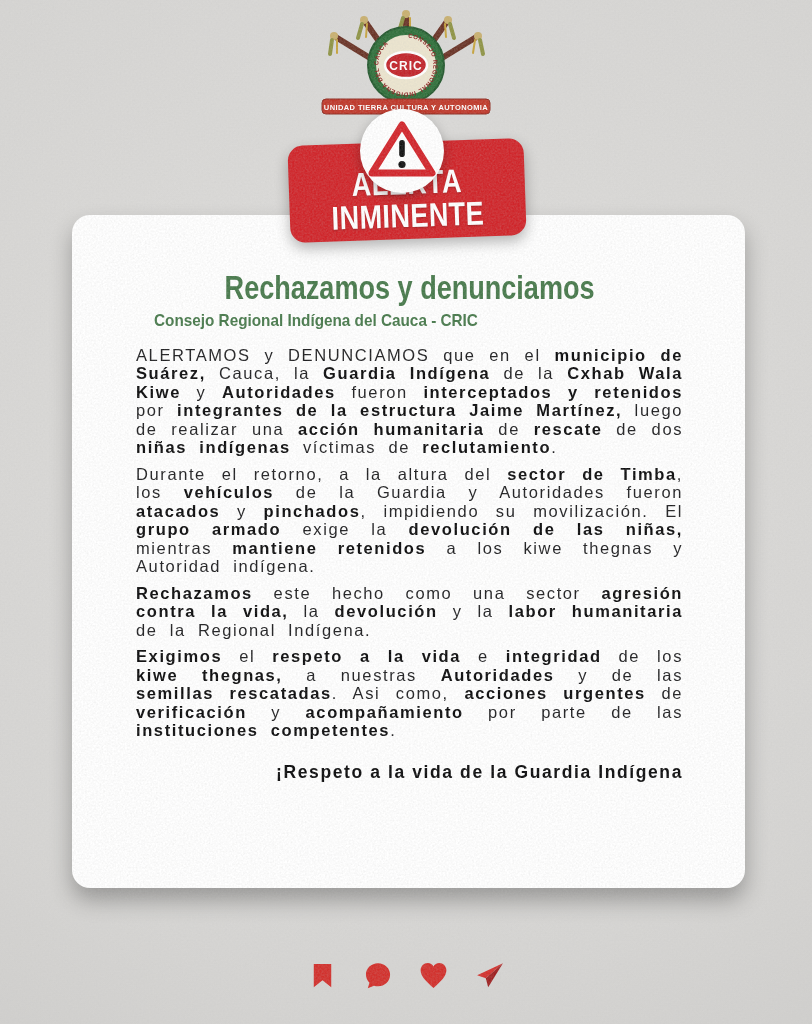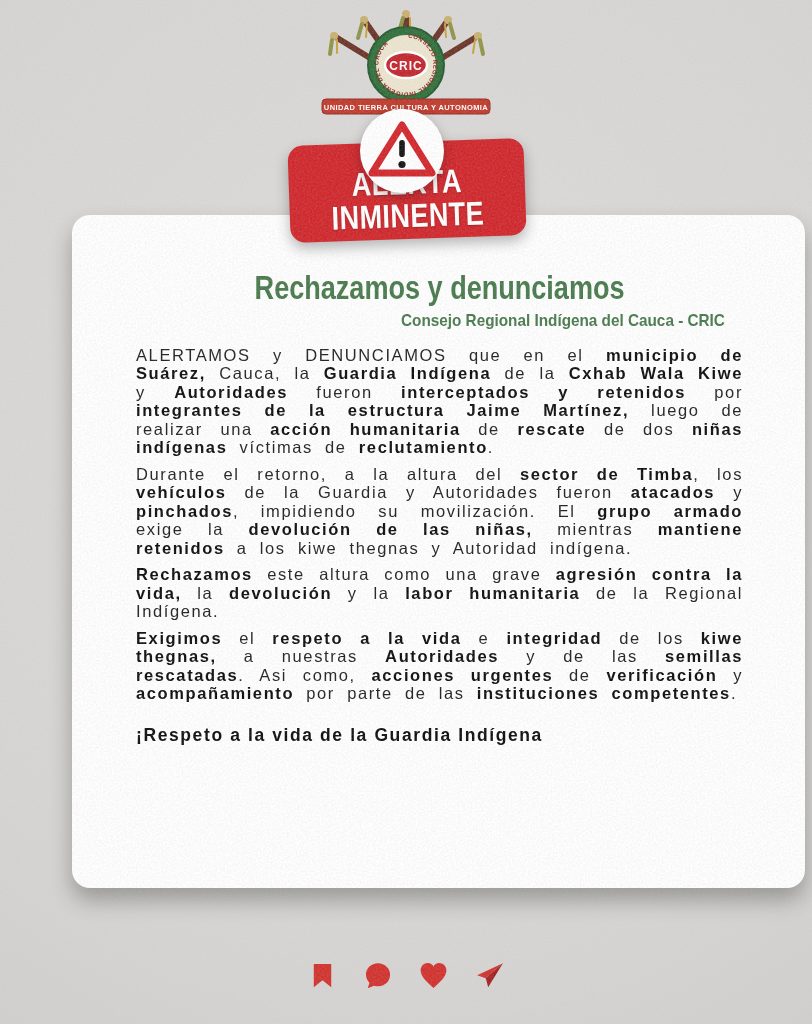--- a/index.html
+++ b/index.html
@@ -36,45 +36,45 @@
   }
   .alert-text {
     color:#ffffff; font-weight:700; font-size:33px; line-height:.98;
     text-align:center; letter-spacing:.5px;
     display:inline-block; transform:scaleX(.82); transform-origin:center;
     text-shadow:0 1px 2px rgba(0,0,0,.25);
   }
 
   
   .card {
-    position:absolute; left:72px; top:215px; width:733px; height:673px; z-index:10;
+    position:absolute; left:72px; top:215px; width:673px; height:673px; z-index:10;
     background:#ffffff; border-radius:18px;
     box-shadow:0 12px 22px rgba(0,0,0,.3);
     padding:56px 62px 0 64px;
   }
   .card-title {
     text-align:center; color:#47794b; font-weight:700; font-size:33px; line-height:1.05;
     white-space:nowrap;
   }
   .card-title > span, .card-sub > span { display:inline-block; transform:scaleX(.82); transform-origin:center; }
   .card-sub {
-    text-align:right; color:#47794b; font-weight:700; font-size:17px; line-height:1.25;
+    text-align:left; color:#47794b; font-weight:700; font-size:17px; line-height:1.25;
     margin-top:4px; white-space:nowrap;
   }
   .card-sub > span { transform:scaleX(.9); }
 
   .para {
     margin-top:8px; color:#1e1e20; font-size:16.5px; line-height:18.5px;
     letter-spacing:1.6px; word-spacing:6px; text-align:justify;
   }
   .para:first-of-type { margin-top:15px; }
   .para .b { font-weight:700; color:#0b0b0c; }
 
   .closing {
-    margin-top:21px; text-align:left; color:#0b0b0c; font-weight:700;
+    margin-top:21px; text-align:right; color:#0b0b0c; font-weight:700;
     font-size:17.5px; line-height:22px; letter-spacing:1.6px;
   }
 
   
   .footer-icons {
     position:absolute; left:0; right:0; bottom:32px; z-index:10;
     display:flex; justify-content:center; align-items:center; gap:23px;
   }
   .footer-icons svg { display:block; }
 </style>
@@ -156,21 +156,21 @@
   <div class="card">
     <div class="card-title">
       <span>Rechazamos y denunciamos</span>
     </div>
     <div class="card-sub">
       <span>Consejo Regional Indígena del Cauca - CRIC</span>
     </div>
 
     <p class="para"><span>ALERTAMOS y DENUNCIAMOS que en el </span><span class="b">municipio de Suárez,</span><span> Cauca, la </span><span class="b">Guardia Indígena</span><span> de la </span><span class="b">Cxhab Wala Kiwe</span><span> y </span><span class="b">Autoridades</span><span> fueron </span><span class="b">interceptados y retenidos</span><span> por </span><span class="b">integrantes de la estructura Jaime Martínez,</span><span> luego de realizar una </span><span class="b">acción humanitaria</span><span> de </span><span class="b">rescate</span><span> de dos </span><span class="b">niñas indígenas</span><span> víctimas de </span><span class="b">reclutamiento</span><span>.</span></p>
     <p class="para"><span>Durante el retorno, a la altura del </span><span class="b">sector de Timba</span><span>, los </span><span class="b">vehículos</span><span> de la Guardia y Autoridades fueron </span><span class="b">atacados</span><span> y </span><span class="b">pinchados</span><span>, impidiendo su movilización. El </span><span class="b">grupo armado</span><span> exige la </span><span class="b">devolución de las niñas,</span><span> mientras </span><span class="b">mantiene retenidos</span><span> a los kiwe thegnas y Autoridad indígena.</span></p>
-    <p class="para"><span class="b">Rechazamos</span><span> este altura como una grave </span><span class="b">agresión contra la vida,</span><span> la </span><span class="b">devolución</span><span> y la </span><span class="b">labor humanitaria</span><span> de la Regional Indígena.</span></p>
+    <p class="para"><span class="b">Rechazamos</span><span> este hecho como una sector </span><span class="b">agresión contra la vida,</span><span> la </span><span class="b">devolución</span><span> y la </span><span class="b">labor humanitaria</span><span> de la Regional Indígena.</span></p>
     <p class="para"><span class="b">Exigimos</span><span> el </span><span class="b">respeto a la vida</span><span> e </span><span class="b">integridad</span><span> de los </span><span class="b">kiwe thegnas,</span><span> a nuestras </span><span class="b">Autoridades</span><span> y de las </span><span class="b">semillas rescatadas</span><span>. Asi como, </span><span class="b">acciones urgentes</span><span> de </span><span class="b">verificación</span><span> y </span><span class="b">acompañamiento</span><span> por parte de las </span><span class="b">instituciones competentes</span><span>.</span></p>
 
     <div class="closing">
       <div>¡Respeto a la vida de la Guardia Indígena</div>
     </div>
   </div>
 
   <div class="footer-icons">
     <svg width="31" height="31" viewBox="0 0 32 32">
       <path d="M7 4 H25 V28 L16 20.8 L7 28 Z" fill="#d2302c"></path>

